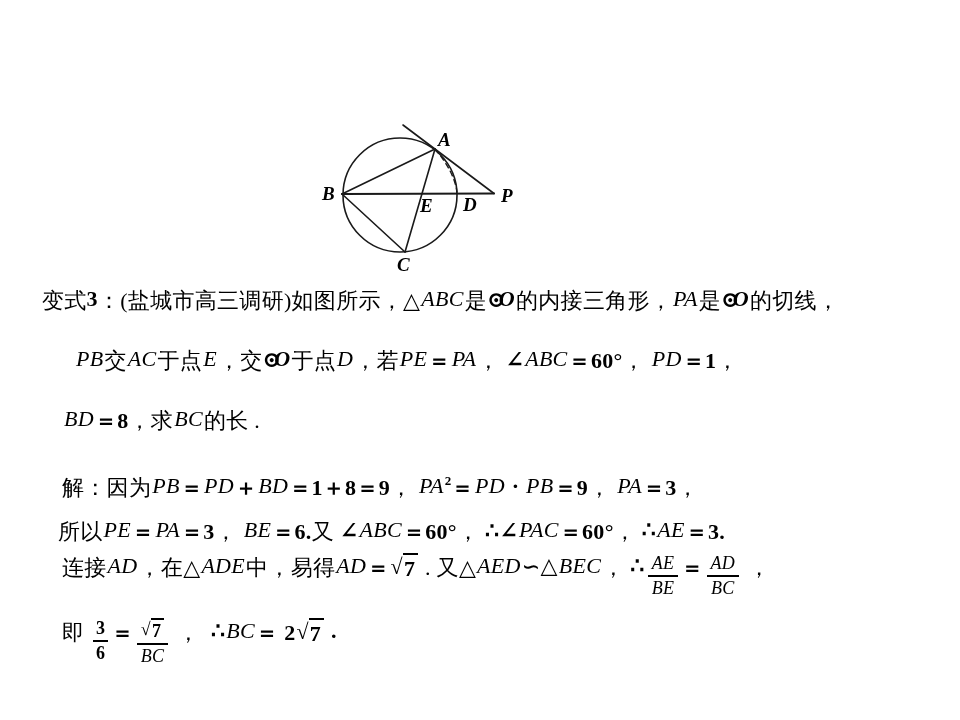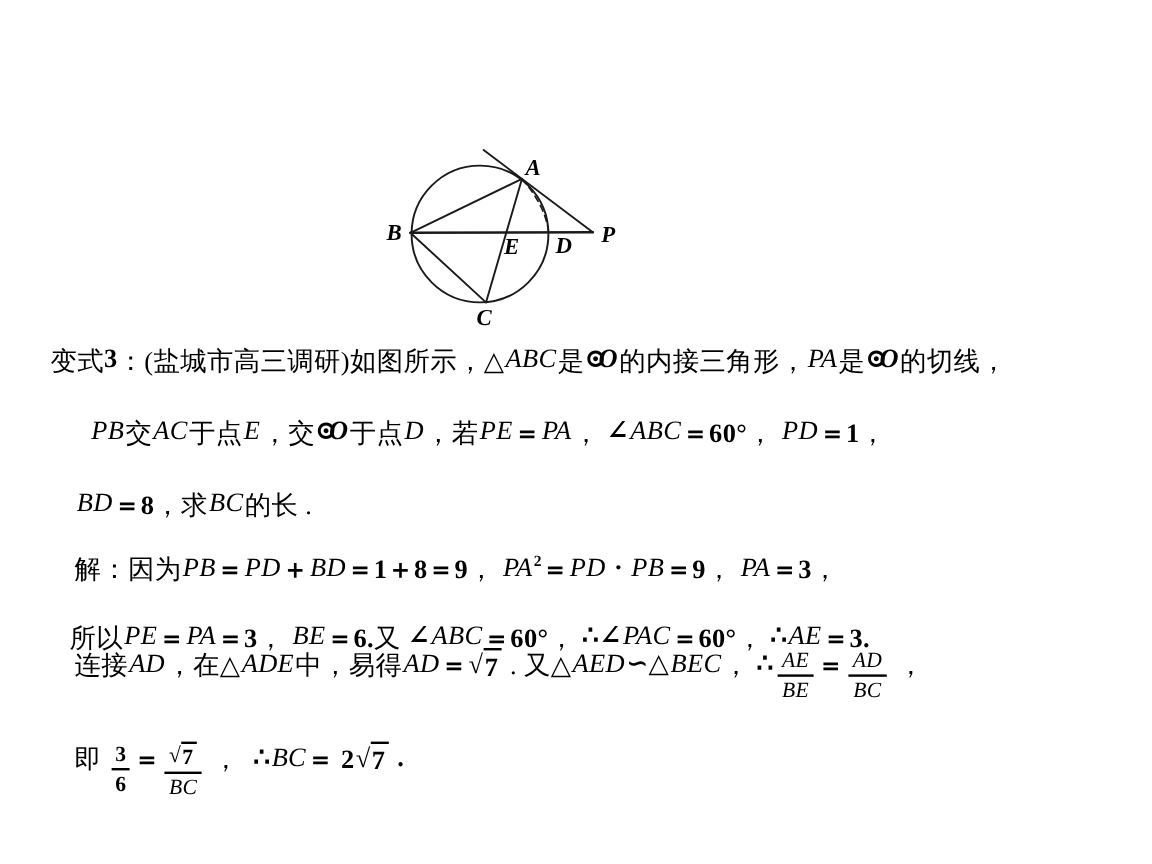--- a/index.html
+++ b/index.html
@@ -21,23 +21,23 @@
   }
 
   
   .line{
     position:absolute;display:flex;align-items:flex-start;height:34px;
     font-size:22px;white-space:pre;letter-spacing:0.3px;
   }
   .line1{left:42px;top:286px;}
   .line2{left:75px;top:346px;}
   .line3{left:63px;top:406px;}
-  .line4{left:62px;top:460px;}
+  .line4{left:62px;top:473px;}
   .line5{left:58px;top:517px;}
-  .line6{left:62px;top:540px;height:50px;}
+  .line6{left:62px;top:553px;height:50px;}
   .line7{left:62px;top:618px;height:56px;}
 
   .s-cn{font-weight:normal;}
   .s-b{font-weight:bold;}
   .s-m{font-weight:normal;font-style:italic;padding:0 1px;}
   .s-om{font-weight:bold;font-style:italic;margin-left:-7px;padding-right:1px;}
   .s-sup{font-weight:bold;font-size:13px;vertical-align:7px;}
 
   .frac{
     display:inline-flex;flex-direction:column;align-items:center;

